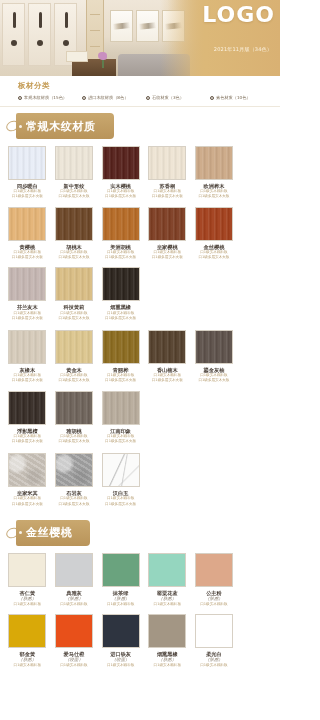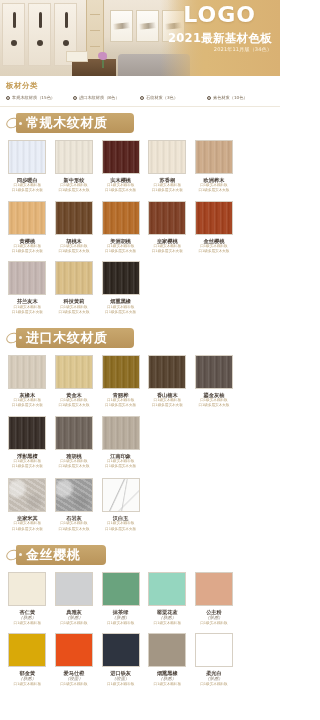--- a/index.html
+++ b/index.html
@@ -67,38 +67,38 @@
   }
   .lamp{position:absolute;left:66px;bottom:14px;width:22px;height:11px;background:#f4efe2;border:1px solid #ddd0b8;}
   .plant{position:absolute;left:96px;bottom:8px;width:14px;height:16px;}
   .plant i{position:absolute;bottom:0;left:6px;width:2px;height:11px;background:#5e7d4e;}
   .plant b{position:absolute;top:0;left:2px;width:9px;height:8px;border-radius:50% 50% 40% 60%;background:#c98fc0;}
   .hero-fade{
     position:absolute;right:0;top:0;width:120px;height:76px;
     background:linear-gradient(90deg,rgba(217,184,124,0),#dcb878 38%,#d9b173 100%);
   }
   .logo{
-    position:absolute; right:24px; top:4px;
+    position:absolute; right:5px; top:4px;
     color:#fff; font-size:22px; font-weight:bold; letter-spacing:1px;
     line-height:1; text-shadow:0 1px 2px rgba(140,100,40,.25);
   }
   .hero-title{
     position:absolute; right:8px; top:31px;
     color:#fff; font-size:11.5px; font-weight:bold; letter-spacing:.3px;
     white-space:nowrap;
   }
   .hero-sub{
     position:absolute; right:8px; top:46px;
     color:#fdf4e4; font-size:5px; letter-spacing:.2px;
     white-space:nowrap; opacity:.95;
   }
 
   
   .nav {
-    width:280px; background:#fff; padding:5px 6px 6px 6px;
+    width:280px; background:#fff; padding:5px 6px 6px 18px;
     border-bottom:1px solid #eee8dc;
   }
   .nav-title{
     color:#c39a52; font-size:7.5px; font-weight:bold;
     letter-spacing:.5px; margin-bottom:4px;
   }
   .nav-row{ display:flex; }
   .nav-item{
     flex:1; display:flex; align-items:center; gap:2px;
     font-size:4.2px; color:#7a6a55; white-space:nowrap;
@@ -111,23 +111,23 @@
   }
 
   
   .section{ padding:0 0 2px 0; }
   .tag-wrap{ display:flex; align-items:center; padding:6px 0 5px 6px; }
   .tag-ring{
     width:13px;height:10px;border:1.2px solid #c9ad7e;border-radius:50%;
     transform:rotate(-25deg); margin-right:-3px; background:transparent;
   }
   .tag-body{
-    position:relative; height:20px; padding:0 26px 0 10px;
+    position:relative; height:26px; padding:0 18px 0 10px;
     background:linear-gradient(180deg,#c9a86f,#b9945a);
-    color:#fff; font-size:13px; font-weight:bold; letter-spacing:.6px;
+    color:#fff; font-size:11px; font-weight:bold; letter-spacing:.6px;
     display:flex; align-items:center;
     border-radius:2px 4px 4px 2px;
   }
   .tag-body::before{
     content:""; position:absolute; left:3px; top:50%; margin-top:-1.5px;
     width:3px;height:3px;border-radius:50%;background:#fff;opacity:.85;
   }
 
   
   .grid{ display:flex; flex-wrap:wrap; padding:0 4px; }
@@ -205,21 +205,20 @@
     <div class="console"></div>
     <div class="lamp"></div>
     <div class="plant">
         <i></i>
         <b></b>
       </div>
     <div class="sofa"></div>
   </div>
   <div class="hero-fade"></div>
   <div class="logo">LOGO</div>
-  <div class="hero-title">2021最新基材色板</div>
   <div class="hero-sub">2021年11月版（34色）</div>
 </div>
 
 <div class="nav">
   <div class="nav-title">板材分类</div>
   <div class="nav-row" id="nav-row">
       <div class="nav-item">
         <span class="nav-dot"></span>
         <span>常规木纹材质（15色）</span>
       </div>
@@ -345,24 +344,20 @@
           <div class="sw " style="background:#2b231c">
             <div class="grain"></div>
           </div>
           <div class="sw-name">烟熏黑橡</div>
           <div class="sw-spec">口1级实木颗粒板</div>
           <div class="sw-spec">口1级多层实木夹板</div>
         </div>
       </div>
     </div>
     <div class="section">
-      <div class="tag-wrap">
-        <span class="tag-ring"></span>
-        <span class="tag-body">进口木纹材质</span>
-      </div>
       <div class="grid">
         <div class="cell">
           <div class="sw " style="background:#d6cbba">
             <div class="grain"></div>
           </div>
           <div class="sw-name">灰橡木</div>
           <div class="sw-spec">口1级实木颗粒板</div>
           <div class="sw-spec">口1级多层实木夹板</div>
         </div>
         <div class="cell">

